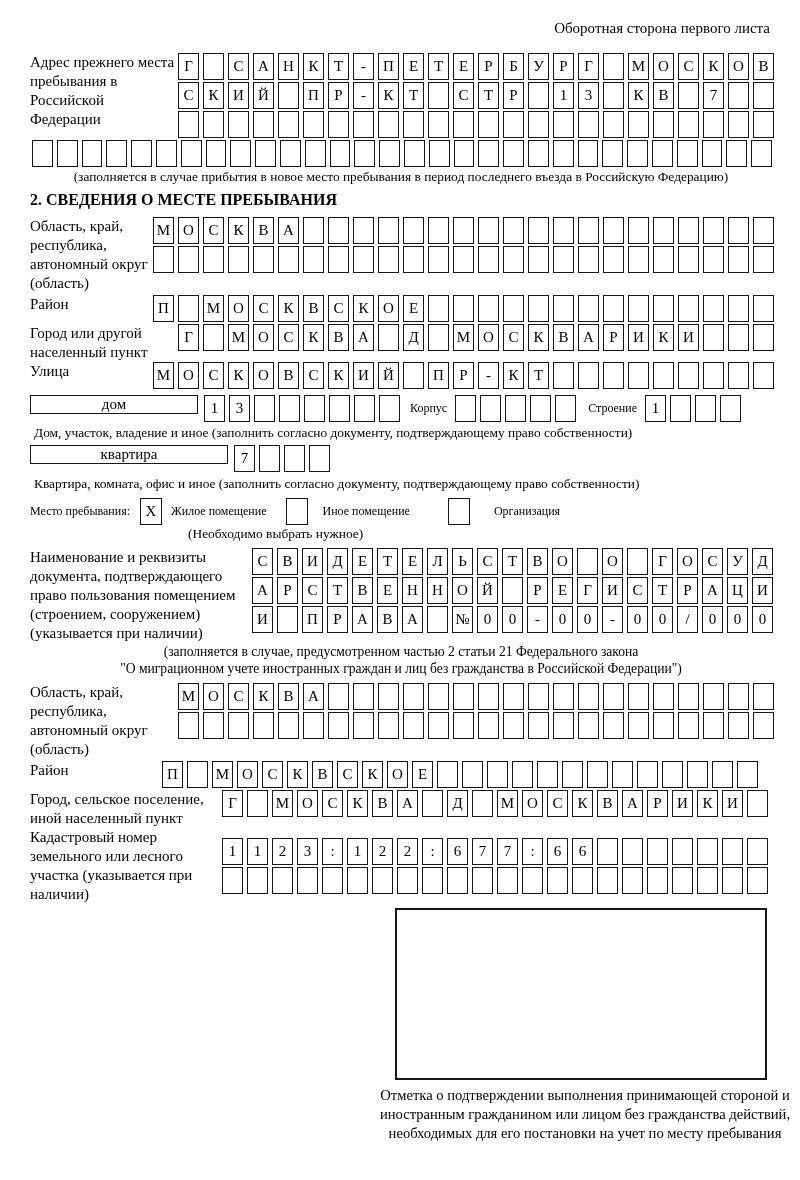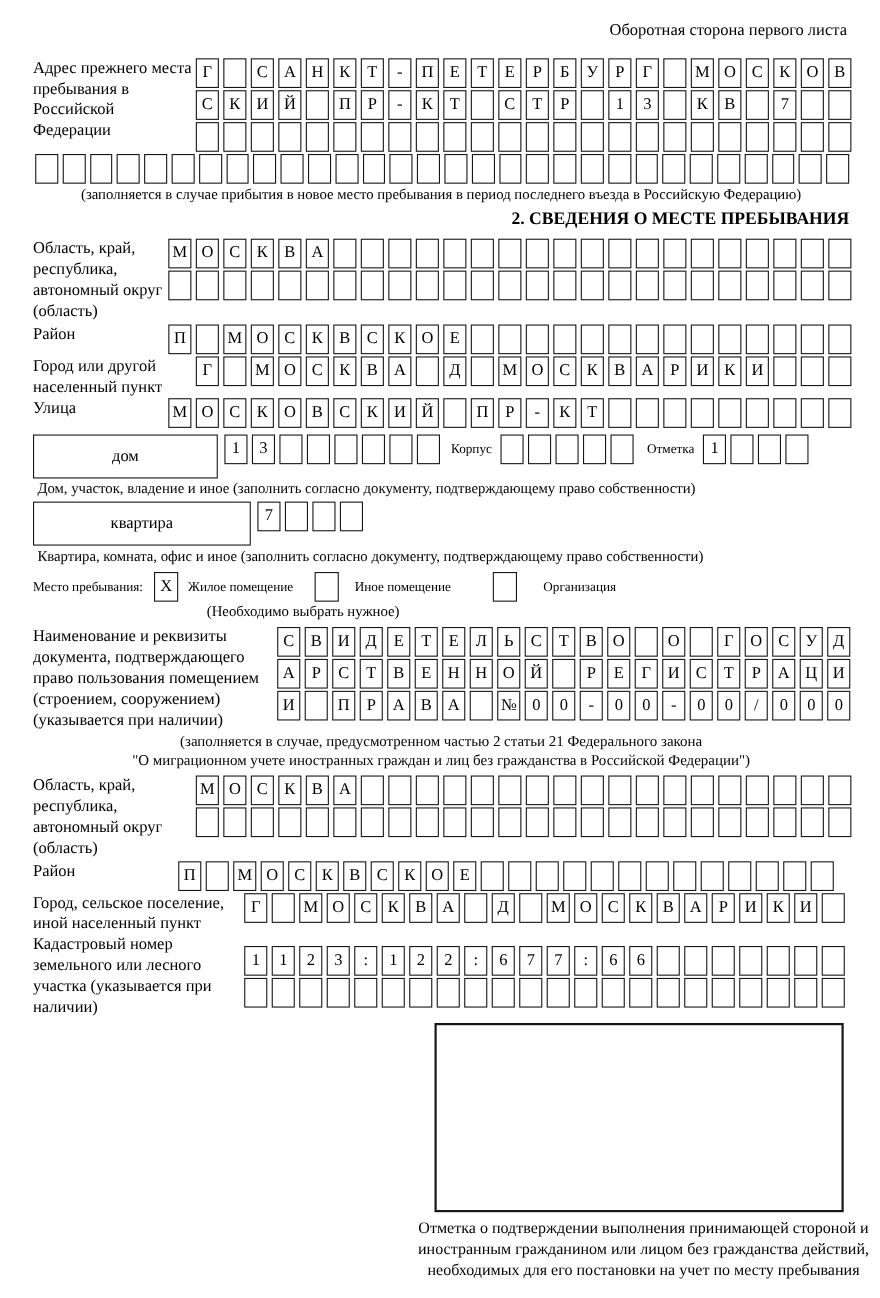--- a/index.html
+++ b/index.html
@@ -9,23 +9,23 @@
   .hdr-note{text-align:right;font-size:15px;margin:6px 2px 16px 0;}
   .sec{display:flex;align-items:flex-start;}
   .lbl{font-size:15px;line-height:19px;flex:0 0 auto;}
   .rows{display:flex;flex-direction:column;}
   .cellrow{display:flex;gap:4px;margin-bottom:2px;}
   .cell{box-sizing:border-box;width:21px;height:27px;border:1.6px solid #161616;
         display:flex;align-items:center;justify-content:center;
         font-size:15px;line-height:1;}
   .note{font-size:13.4px;line-height:16px;}
   .center{text-align:center;font-family:Liberation Serif, serif;}
-  .title{font-weight:bold;font-size:16px;text-align:right;margin:6px 0 8px 0;}
+  .title{font-weight:bold;font-size:16px;text-align:left;margin:6px 0 8px 0;}
   .w148{width:148px;} .w123{width:123px;} .w222{width:222px;} .w192{width:192px;} .w132{width:132px;}
-  .widebox{box-sizing:border-box;height:40px;border:1.6px solid #161616;
+  .widebox{box-sizing:border-box;height:19px;border:1.6px solid #161616;
            display:flex;align-items:center;justify-content:center;font-size:15px;margin-right:6px;}
   .inline-row{display:flex;align-items:flex-start;margin-top:4px;}
   .inline-lbl{font-size:12px;line-height:27px;white-space:nowrap;}
   .chk{box-sizing:border-box;width:22px;height:27px;border:1.6px solid #161616;
        display:flex;align-items:center;justify-content:center;font-size:15px;flex:0 0 auto;}
   .mt2{margin-top:2px;}
   .stamp-box{box-sizing:border-box;margin:4px 0 0 365px;width:372px;height:172px;border:2px solid #161616;}
   .stamp-caption{margin:6px 0 0 332px;width:446px;font-size:14.6px;line-height:19px;text-align:center;}
   .fact-note{font-size:13.6px;line-height:17px;text-align:center;}
 </style>
@@ -320,21 +320,21 @@
         <span class="cell"></span>
       </div>
     <div class="inline-lbl" style="margin:0 8px 0 10px;">Корпус</div>
     <div class="cellrow">
         <span class="cell"></span>
         <span class="cell"></span>
         <span class="cell"></span>
         <span class="cell"></span>
         <span class="cell"></span>
       </div>
-    <div class="inline-lbl" style="margin:0 8px 0 12px;">Отметка</div>
+    <div class="inline-lbl" style="margin:0 8px 0 12px;">Строение</div>
     <div class="cellrow">
         <span class="cell">1</span>
         <span class="cell"></span>
         <span class="cell"></span>
         <span class="cell"></span>
       </div>
   </div>
   <div class="note" style="margin:1px 0 3px 4px;">Дом, участок, владение и иное (заполнить согласно документу, подтверждающему право собственности)</div>
 
   <div class="inline-row">

